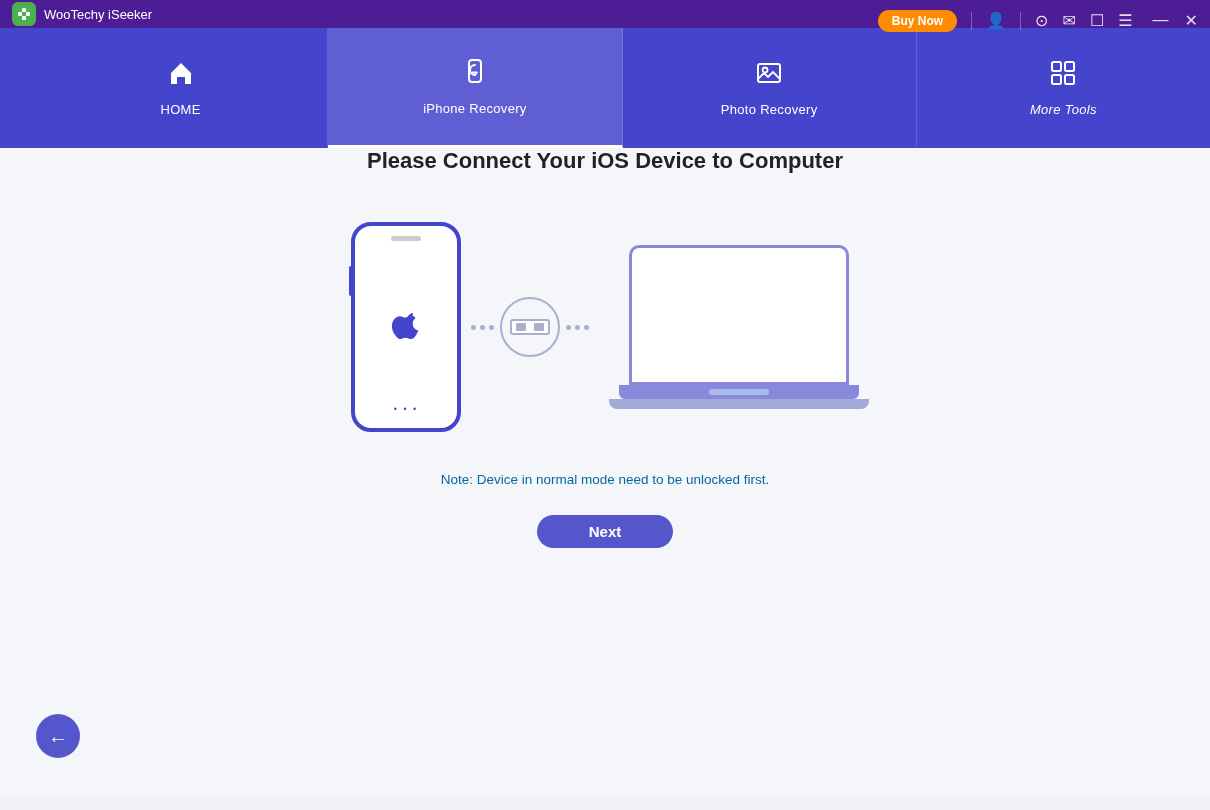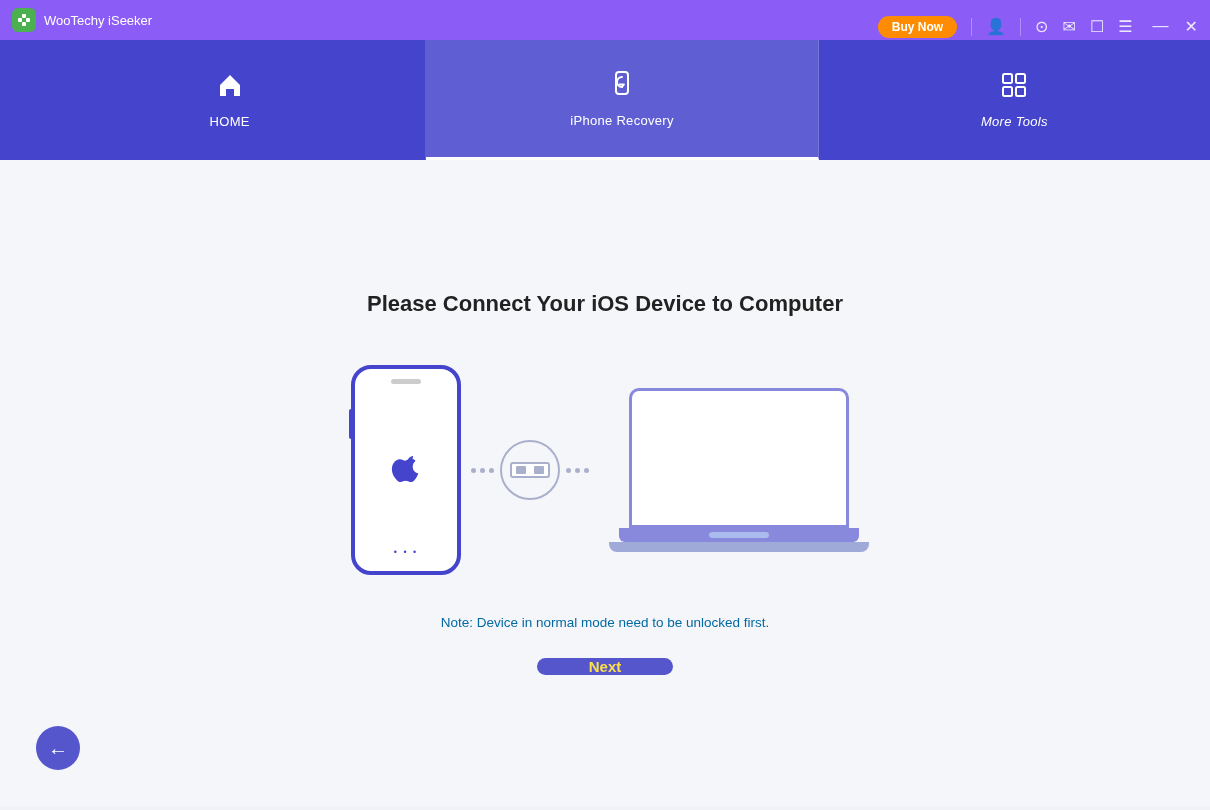--- a/index.html
+++ b/index.html
@@ -8,22 +8,22 @@
       height: 810px;
       font-family: -apple-system, BlinkMacSystemFont, 'Segoe UI', sans-serif;
       background: #f0f2f8;
       overflow: hidden;
     }
 
     
     .titlebar {
       display: flex;
       align-items: center;
-      background: #8b5cf6;
-      height: 40px;
+      background: #4c1d95;
+      height: 28px;
       padding: 0 12px;
       color: white;
     }
     .titlebar-logo {
       width: 24px;
       height: 24px;
       background: #4caf50;
       border-radius: 6px;
       display: flex;
       align-items: center;
@@ -111,21 +111,20 @@
       letter-spacing: 0.3px;
     }
 
     
     .main-content {
       background: #f5f6fa;
       height: calc(810px - 44px - 120px);
       display: flex;
       flex-direction: column;
       align-items: center;
-      justify-content: center;
       position: relative;
     }
 
     .connect-title {
       font-size: 22px;
       font-weight: 700;
       color: #222;
       margin-bottom: 48px;
     }
 
@@ -251,24 +250,24 @@
     }
 
     .note-text {
       font-size: 13.5px;
       color: #0369a1;
       margin-bottom: 28px;
     }
 
     .next-btn {
       background: #5555cc;
-      color: #fde047;
+      color: #ffffff;
       border: none;
       border-radius: 24px;
-      padding: 0 52px;
+      padding: 8px 52px;
       font-size: 15px;
       font-weight: 600;
       cursor: pointer;
       transition: background 0.2s;
     }
 
     
     .back-btn {
       position: absolute;
       bottom: 36px;
@@ -330,20 +329,30 @@
         <rect x="8" y="2" width="12" height="22" rx="3" stroke="white" stroke-width="2"></rect>
         <path d="M14 7C11.2 7 9 9.2 9 12C9 14.8 11.2 17 14 17" stroke="white" stroke-width="2" stroke-linecap="round"></path>
         <path d="M14 17L16 14.5L11.5 14.5" stroke="white" stroke-width="1.8" stroke-linecap="round" stroke-linejoin="round"></path>
       </svg>
     </span>
     <span class="nav-label">iPhone Recovery</span>
   </div>
   <div class="nav-item">
     <span class="nav-icon">
       <svg width="28" height="28" viewBox="0 0 28 28" fill="none">
+        <rect x="3" y="5" width="22" height="18" rx="2" stroke="white" stroke-width="2"></rect>
+        <circle cx="10" cy="11" r="2.5" stroke="white" stroke-width="1.8"></circle>
+        <path d="M3 20L9 14L13 18L18 13L25 20" stroke="white" stroke-width="1.8" stroke-linecap="round"></path>
+      </svg>
+    </span>
+    <span class="nav-label">Photo Recovery</span>
+  </div>
+  <div class="nav-item">
+    <span class="nav-icon">
+      <svg width="28" height="28" viewBox="0 0 28 28" fill="none">
         <rect x="3" y="3" width="9" height="9" rx="1.5" stroke="white" stroke-width="2"></rect>
         <rect x="16" y="3" width="9" height="9" rx="1.5" stroke="white" stroke-width="2"></rect>
         <rect x="3" y="16" width="9" height="9" rx="1.5" stroke="white" stroke-width="2"></rect>
         <rect x="16" y="16" width="9" height="9" rx="1.5" stroke="white" stroke-width="2"></rect>
       </svg>
     </span>
     <span class="nav-label">More Tools</span>
   </div>
 </div>
 

